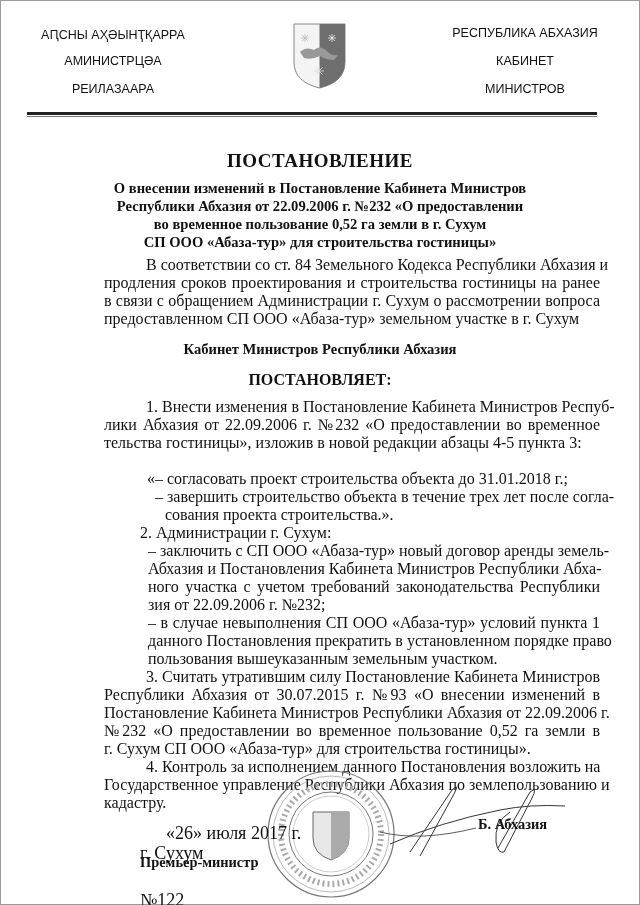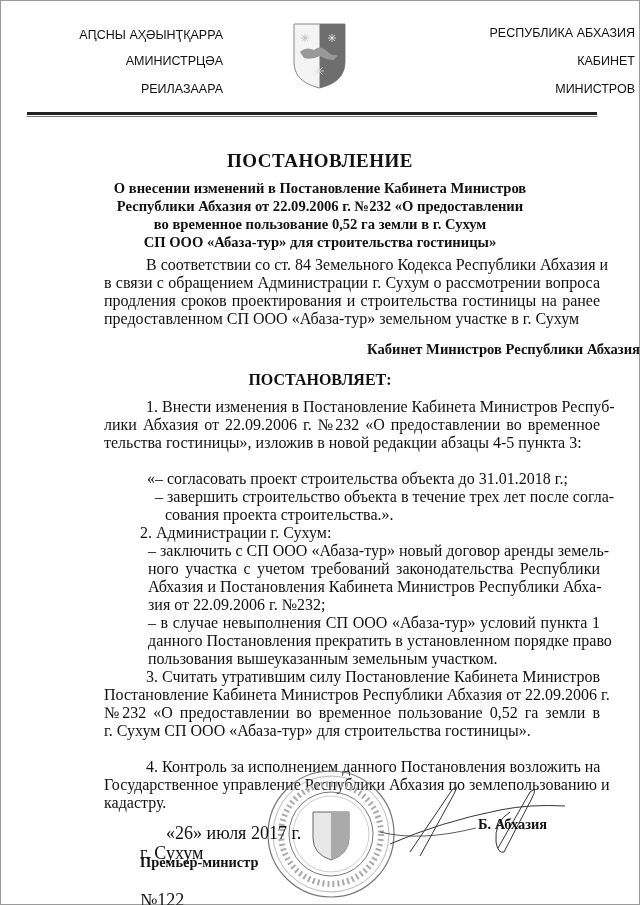--- a/index.html
+++ b/index.html
@@ -1,18 +1,18 @@
 <!DOCTYPE html>
 <html><head>
 <meta charset="utf-8">
 <style>
   html, body { margin: 0; padding: 0; background: #ffffff; }
   body { width: 640px; height: 905px; position: relative; overflow: hidden; font-family: "Liberation Serif", serif; color: #111; }
   .frame { position: absolute; left: 0; top: 0; width: 638px; height: 903px; border: 1px solid #9a9a9a; }
-  .hdr { position: absolute; font-family: "Liberation Sans", sans-serif; font-size: 12.5px; color: #111; text-align: right; width: 220px; }
+  .hdr { position: absolute; font-family: "Liberation Sans", sans-serif; font-size: 12.5px; color: #111; text-align: center; width: 220px; }
   .hdr-l { left: 3px; }
   .hdr-r { left: 415px; }
   .emblem { position: absolute; left: 292px; top: 22px; width: 55px; height: 68px; }
   .rule1 { position: absolute; left: 27px; top: 112px; width: 570px; height: 3px; background: #222; }
   .rule2 { position: absolute; left: 27px; top: 116px; width: 570px; height: 1px; background: #777; }
   .title { position: absolute; left: 0; width: 640px; top: 150px; text-align: center; font-weight: bold; font-size: 19px; letter-spacing: 0.5px; }
   .subtitle { position: absolute; left: 110px; width: 420px; top: 179px; text-align: center; font-weight: bold; font-size: 14.6px; line-height: 18px; }
   .body-text { position: absolute; left: 104px; width: 496px; font-size: 16px; line-height: 18px; text-align: justify; }
   .line { display: block; text-align: justify; text-align-last: justify; white-space: nowrap; }
   .line.last { text-align-last: left; }
@@ -57,57 +57,58 @@
 
 <div class="subtitle">
   <div>О внесении изменений в Постановление Кабинета Министров</div>
   <div>Республики Абхазия от 22.09.2006 г. №232 «О предоставлении</div>
   <div>во временное пользование 0,52 га земли в г. Сухум</div>
   <div>СП ООО «Абаза-тур» для строительства гостиницы»</div>
 </div>
 
 <div class="body-text" style="top:256px;">
   <span class="line" style="padding-left:42px">В соответствии со ст. 84 Земельного Кодекса Республики Абхазия и</span>
+  <span class="line">продления сроков проектирования и строительства гостиницы на ранее</span>
   <span class="line">в связи с обращением Администрации г. Сухум о рассмотрении вопроса</span>
-  <span class="line">продления сроков проектирования и строительства гостиницы на ранее</span>
   <span class="line last">предоставленном СП ООО «Абаза-тур» земельном участке в г. Сухум</span>
 </div>
 
-<div class="center-bold" style="top:341px;text-align:right;">Кабинет Министров Республики Абхазия</div>
+<div class="center-bold" style="top:341px;">Кабинет Министров Республики Абхазия</div>
 <div class="center-bold" style="top:371px; font-size:16px;">ПОСТАНОВЛЯЕТ:</div>
 
 <div class="body-text" style="top:398px;">
   <span class="line" style="padding-left:42px">1. Внести изменения в Постановление Кабинета Министров Респуб-</span>
   <span class="line">лики Абхазия от 22.09.2006 г. №232 «О предоставлении во временное</span>
   <span class="line last">тельства гостиницы», изложив в новой редакции абзацы 4-5 пункта 3:</span>
 </div>
 
 <div class="body-text" style="top:470px; left:147px; width:452px;">
   <span class="line last">«– согласовать проект строительства объекта до 31.01.2018 г.;</span>
   <span class="line" style="padding-left:8px">– завершить строительство объекта в течение трех лет после согла-</span>
   <span class="line last" style="padding-left:18px">сования проекта строительства.».</span>
 </div>
 
 <div class="body-text" style="top:524px; left:140px; width:460px;">
   <span class="line last">2. Администрации г. Сухум:</span>
 </div>
 <div class="body-text" style="top:542px; left:148px; width:452px;">
   <span class="line">– заключить с СП ООО «Абаза-тур» новый договор аренды земель-</span>
+  <span class="line">Абхазия и Постановления Кабинета Министров Республики Абха-</span>
   <span class="line">ного участка с учетом требований законодательства Республики</span>
-  <span class="line">Абхазия и Постановления Кабинета Министров Республики Абха-</span>
   <span class="line last">зия от 22.09.2006 г. №232;</span>
 </div>
 <div class="body-text" style="top:614px; left:148px; width:452px;">
   <span class="line">– в случае невыполнения СП ООО «Абаза-тур» условий пункта 1</span>
   <span class="line">данного Постановления прекратить в установленном порядке право</span>
   <span class="line last">пользования вышеуказанным земельным участком.</span>
 </div>
 
 <div class="body-text" style="top:668px;">
   <span class="line" style="padding-left:42px">3. Считать утратившим силу Постановление Кабинета Министров</span>
+  <span class="line">Республики Абхазия от 30.07.2015 г. №93 «О внесении изменений в</span>
   <span class="line">Постановление Кабинета Министров Республики Абхазия от 22.09.2006 г.</span>
   <span class="line">№232 «О предоставлении во временное пользование 0,52 га земли в</span>
   <span class="line last">г. Сухум СП ООО «Абаза-тур» для строительства гостиницы».</span>
 </div>
 
 <div class="body-text" style="top:758px;">
   <span class="line" style="padding-left:42px">4. Контроль за исполнением данного Постановления возложить на</span>
   <span class="line">Государственное управление Республики Абхазия по землепользованию и</span>
   <span class="line last">кадастру.</span>
 </div>

